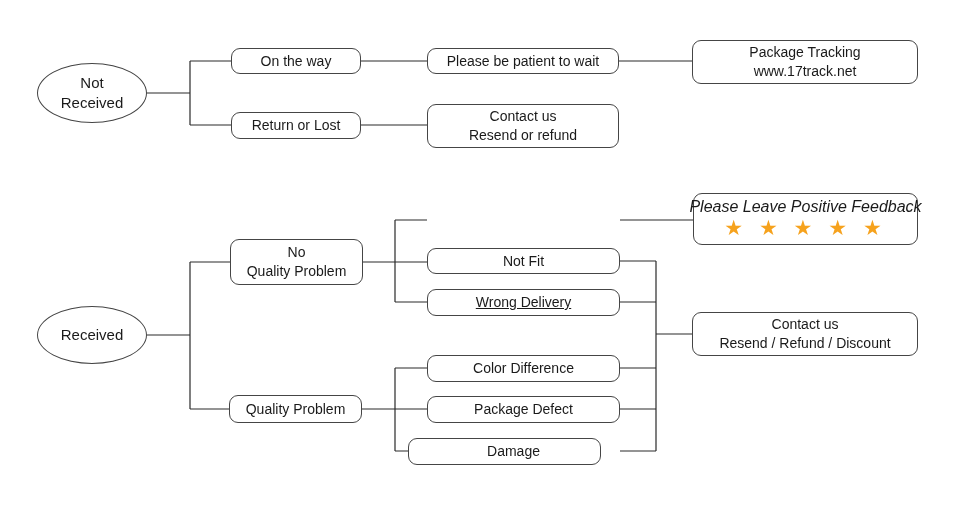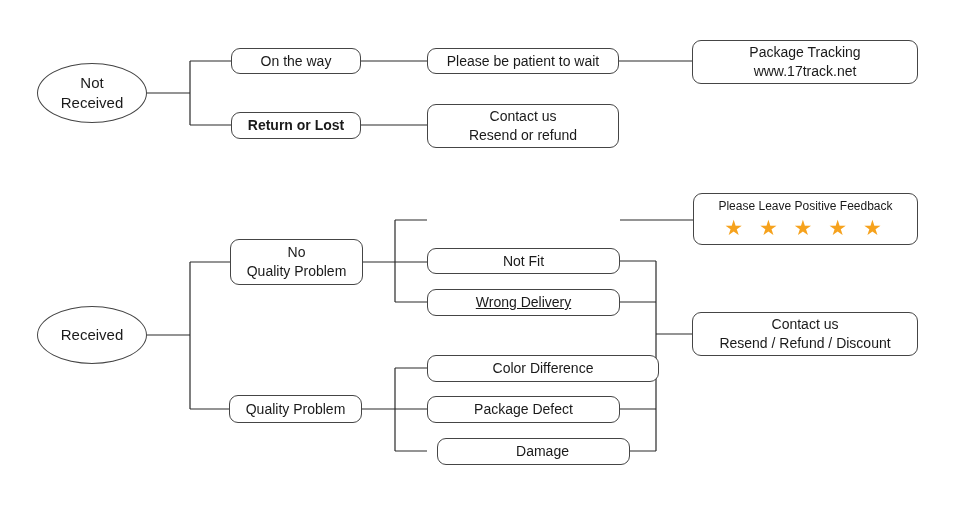--- a/index.html
+++ b/index.html
@@ -37,23 +37,24 @@
     line-height: 19px;
     color: #1a1a1a;
   }
   .box { border-radius: 9px; }
   .ellipse {
     border-radius: 50%;
     font-size: 15px;
     line-height: 20px;
   }
   .feedback .fb-title {
-    font-size: 12px;
+    font-size: 16px;
     line-height: 17px;
     white-space: nowrap;
+    font-style: italic;
   }
   .stars {
     font-size: 21px;
     line-height: 24px;
     letter-spacing: 5px;
     margin-top: 1px;
     white-space: nowrap;
   }
 </style>
 </head>
@@ -81,21 +82,21 @@
 
   <div class="node box" style="left:427px; top:48px; width:192px; height:26px;">
     <span>Please be patient to wait</span>
   </div>
 
   <div class="node box" style="left:692px; top:40px; width:226px; height:44px;">
     <span>Package Tracking</span>
     <span>www.17track.net</span>
   </div>
 
-  <div class="node box" style="left:231px; top:112px; width:130px; height:27px;font-weight:bold;">
+  <div class="node box" style="left:231px; top:112px; width:130px; height:27px;">
     <span>Return or Lost</span>
   </div>
 
   <div class="node box" style="left:427px; top:104px; width:192px; height:44px;">
     <span>Contact us</span>
     <span>Resend or refund</span>
   </div>
 
   <div class="node ellipse" style="left:37px; top:306px; width:110px; height:58px;">
     <span>Received</span>
@@ -122,25 +123,25 @@
   <div class="node box feedback" style="left:693px; top:193px; width:225px; height:52px;">
     <span class="fb-title">Please Leave Positive Feedback</span>
     <span class="stars" style="color: rgb(246, 162, 29);">★ ★ ★ ★ ★</span>
   </div>
 
   <div class="node box" style="left:692px; top:312px; width:226px; height:44px;">
     <span>Contact us</span>
     <span>Resend / Refund / Discount</span>
   </div>
 
-  <div class="node box" style="left:427px; top:355px; width:232px; height:27px;">
+  <div class="node box" style="left:427px; top:355px; width:193px; height:27px;">
     <span>Color Difference</span>
   </div>
 
   <div class="node box" style="left:427px; top:396px; width:193px; height:27px;">
     <span>Package Defect</span>
   </div>
 
-  <div class="node box" style="left:437px; top:438px; width:193px; height:27px;padding-left:18px;">
+  <div class="node box" style="left:408px; top:438px; width:193px; height:27px;padding-left:18px;">
     <span>Damage</span>
   </div>
 
 </div>
 
 </body></html>

